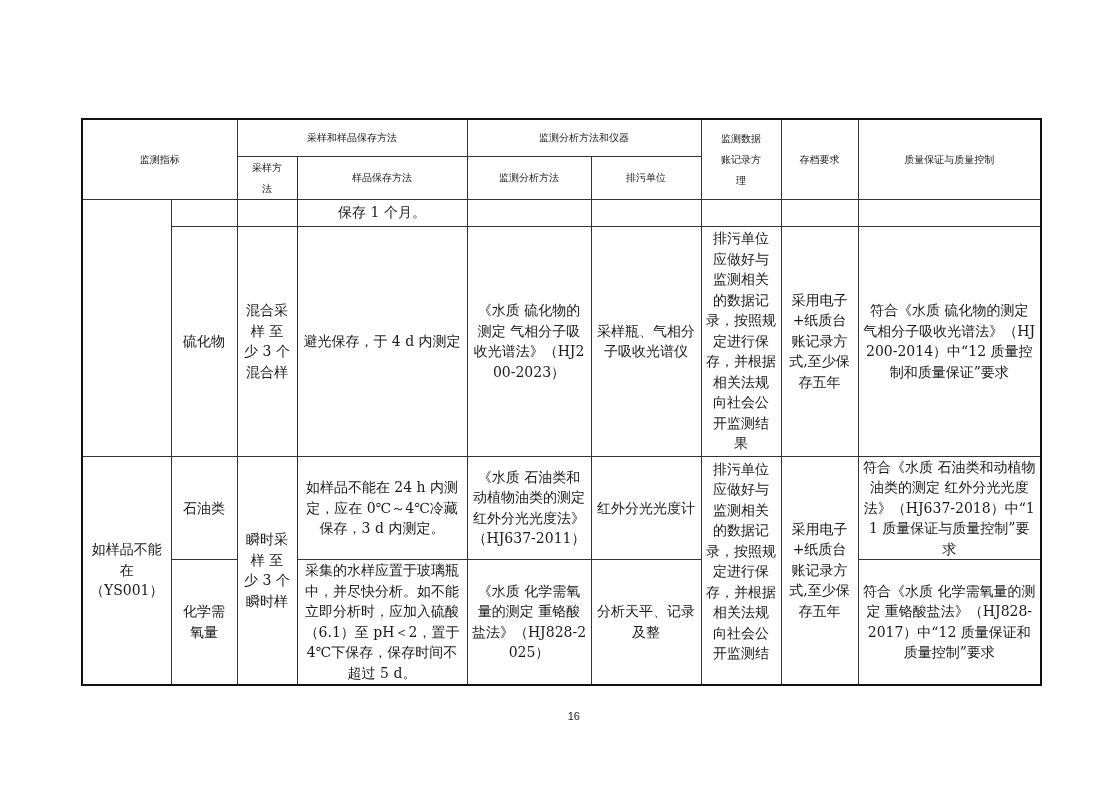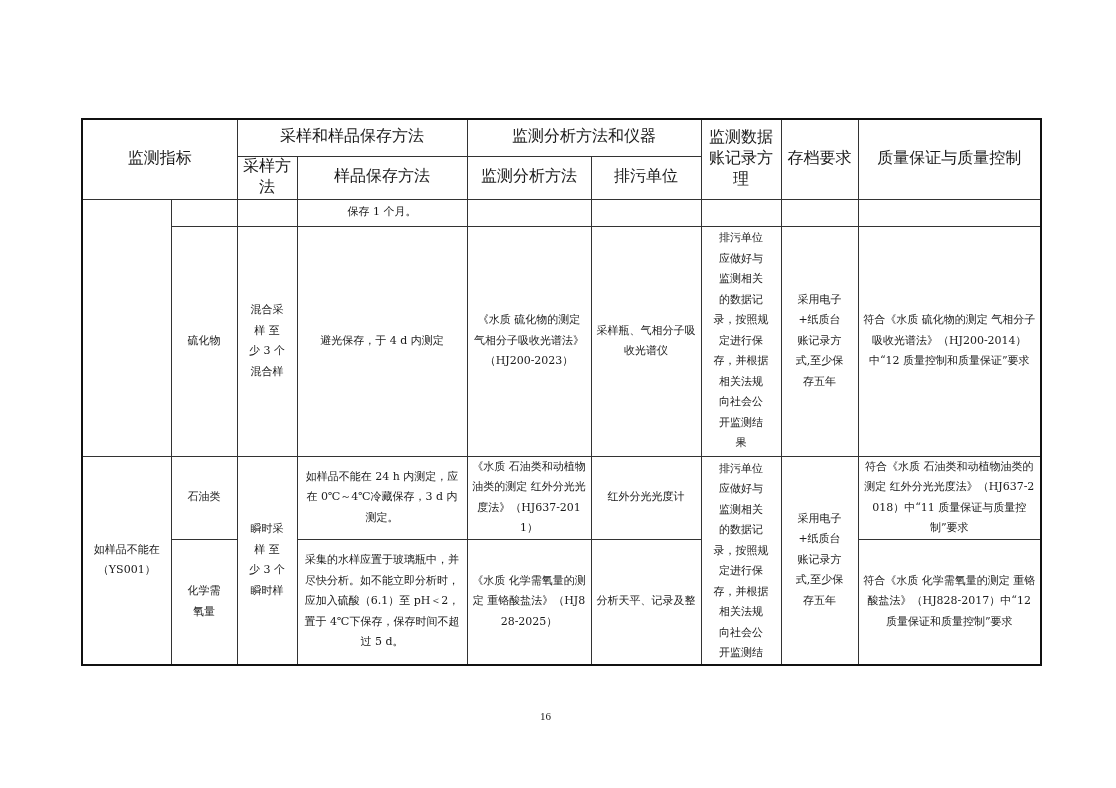--- a/index.html
+++ b/index.html
@@ -2,25 +2,25 @@
 <html><head>
 <meta charset="utf-8">
 <style>
   html, body { margin:0; padding:0; background:#ffffff; }
   body { width:1116px; height:788px; position:relative; overflow:hidden;
          font-family:"DejaVu Serif","Liberation Serif",serif; color:#1a1a1a; }
   .page { position:absolute; left:0; top:0; width:1116px; height:788px; background:#fff; }
   table.doc { position:absolute; left:81px; top:118px; border-collapse:collapse;
               table-layout:fixed; width:959px; border:2px solid #111; }
   table.doc td { border:1px solid #333; text-align:center; vertical-align:middle;
-                 font-size:11px; line-height:20.5px; padding:0 4px; word-break:break-all; }
-  table.doc .hd { font-family:Liberation Mono, monospace; font-size:16px; line-height:21px; }
+                 font-size:14px; line-height:20.5px; padding:0 4px; word-break:break-all; }
+  table.doc .hd { font-family:Liberation Sans, sans-serif; font-size:10px; line-height:21px; }
   .pre { white-space:pre-line; }
-  .page-num { position:absolute; left:540px; top:710px; width:40px; text-align:left;
-              font-family:Liberation Serif, serif; font-size:11px; color:#222; }
+  .page-num { position:absolute; left:540px; top:710px; width:40px; text-align:right;
+              font-family:Liberation Sans, sans-serif; font-size:11px; color:#222; }
 </style>
 </head>
 <body>
 
 <div class="page">
   <table class="doc">
     <colgroup>
       <col style="width:89px">
       <col style="width:66px">
       <col style="width:60px">

